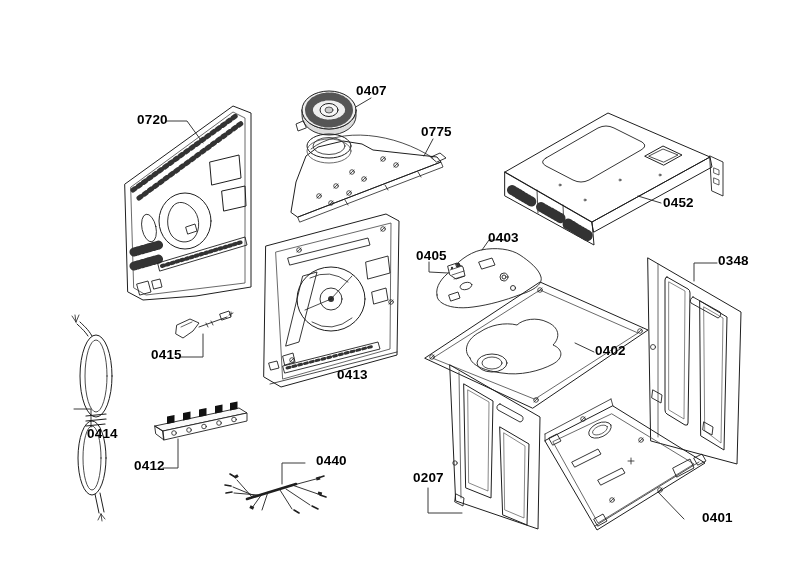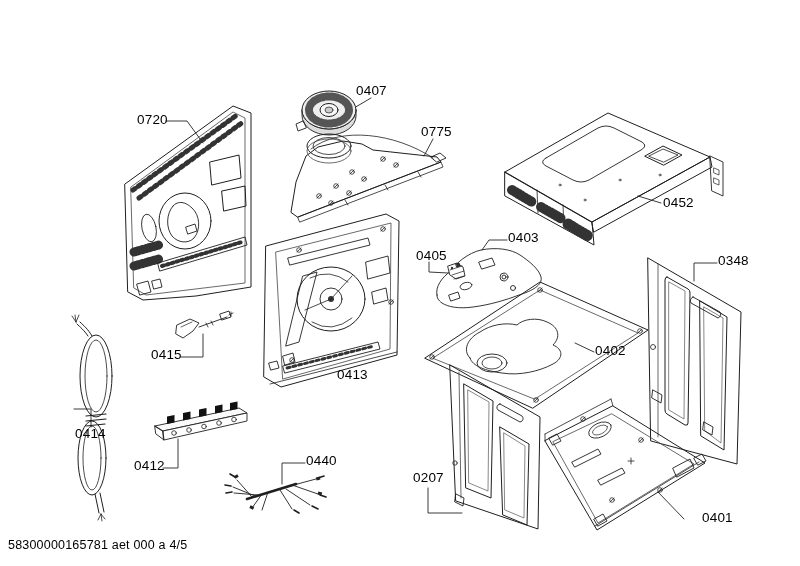--- a/index.html
+++ b/index.html
@@ -1,20 +1,20 @@
 <!DOCTYPE html>
 <html><head>
 <meta charset="utf-8">
 <style>
   html,body{margin:0;padding:0;background:#fff;}
   #page{position:relative;width:800px;height:566px;background:#ffffff;overflow:hidden;
         font-family:"Liberation Sans",sans-serif;}
   #art{position:absolute;left:0;top:0;}
   .part-label{position:absolute;font-size:13.5px;line-height:14px;color:#000;
-              letter-spacing:0.2px;white-space:nowrap;}
+              letter-spacing:0.2px;white-space:nowrap;font-weight:bold;}
   .footer-code{position:absolute;left:8px;top:538px;font-size:12.5px;color:#000;
                letter-spacing:0.2px;white-space:nowrap;}
   svg *{vector-effect:non-scaling-stroke;}
 </style>
 </head>
 <body>
 
 <div id="page">
 
 <svg id="art" width="800" height="566" viewBox="0 0 800 566" fill="none" stroke="#1f1f1f" stroke-width="1" stroke-linejoin="round" stroke-linecap="round">
@@ -241,26 +241,25 @@
         <use href="#screw" x="641" y="440"></use>
     <use href="#screw" x="612" y="500"></use>
         <use href="#screw" x="660" y="490"></use>
   </g>
 </svg>
 
   <div class="part-label" style="left:137px;top:113px">0720</div>
   <div class="part-label" style="left:356px;top:84px">0407</div>
   <div class="part-label" style="left:421px;top:125px">0775</div>
   <div class="part-label" style="left:663px;top:196px">0452</div>
-  <div class="part-label" style="left:508px;top:231px">0403</div>
+  <div class="part-label" style="left:488px;top:231px">0403</div>
   <div class="part-label" style="left:416px;top:249px">0405</div>
   <div class="part-label" style="left:718px;top:254px">0348</div>
   <div class="part-label" style="left:595px;top:344px">0402</div>
   <div class="part-label" style="left:151px;top:348px">0415</div>
   <div class="part-label" style="left:337px;top:368px">0413</div>
-  <div class="part-label" style="left:75px;top:427px">0414</div>
+  <div class="part-label" style="left:87px;top:427px">0414</div>
   <div class="part-label" style="left:134px;top:459px">0412</div>
-  <div class="part-label" style="left:306px;top:454px">0440</div>
+  <div class="part-label" style="left:316px;top:454px">0440</div>
   <div class="part-label" style="left:413px;top:471px">0207</div>
   <div class="part-label" style="left:702px;top:511px">0401</div>
 
-  <div class="footer-code">58300000165781 aet 000 a 4/5</div>
 </div>
 
 </body></html>

